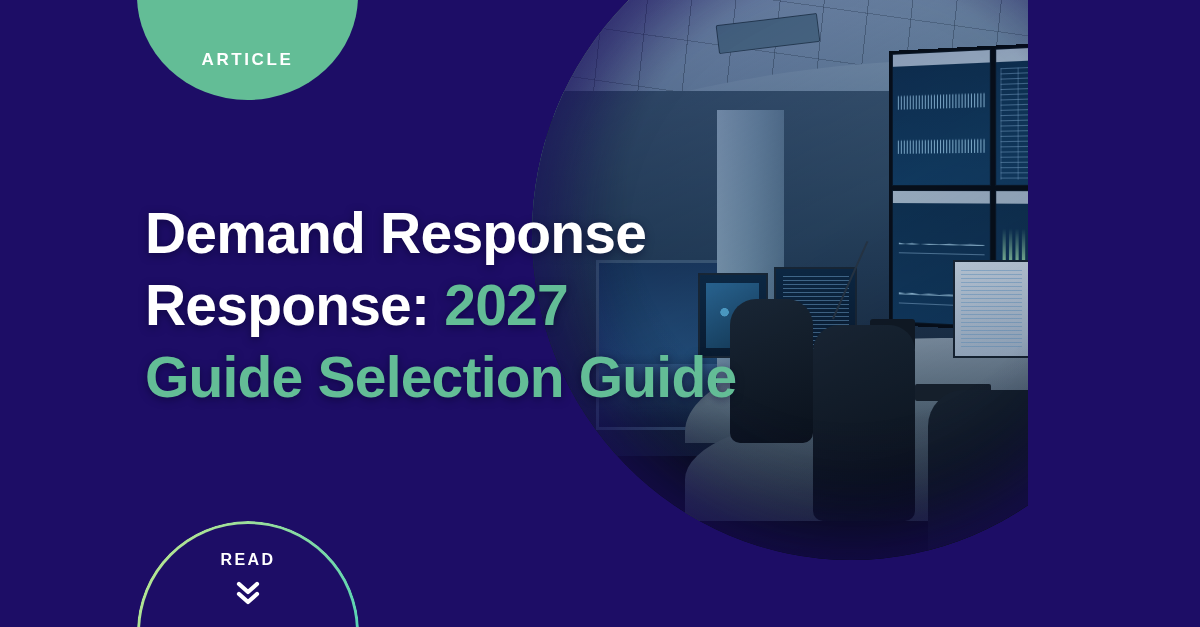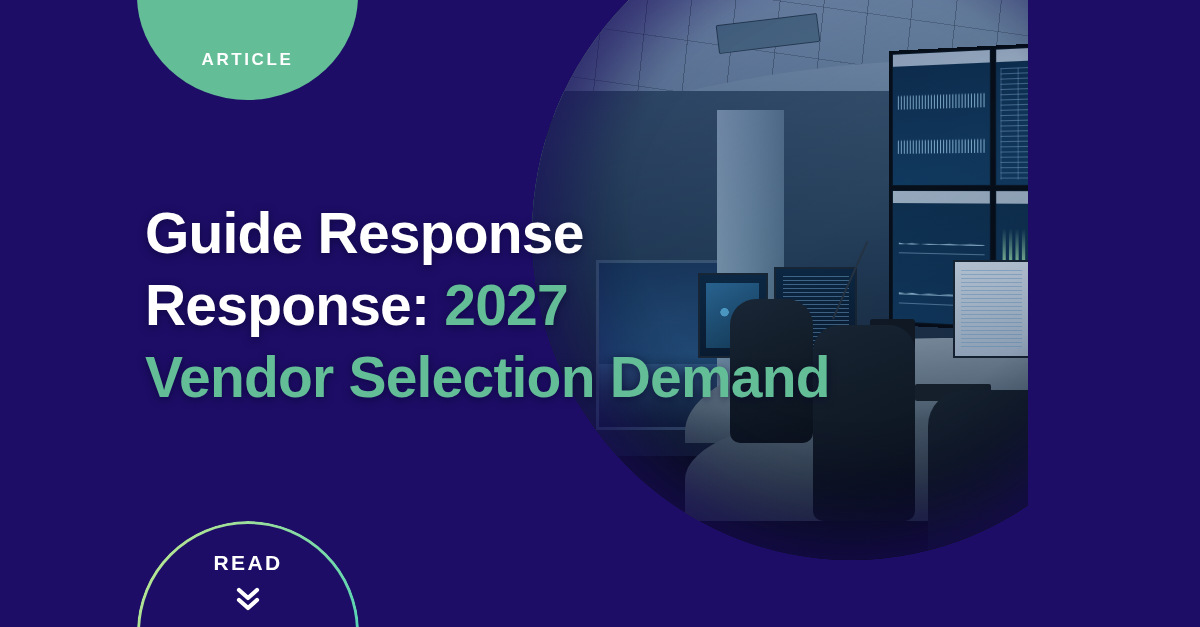--- a/index.html
+++ b/index.html
@@ -277,21 +277,21 @@
     width:222px; height:222px;
     display:flex;
     flex-direction:column;
     align-items:center;
     justify-content:flex-start;
     padding-top:30px;
     gap:10px;
   }
   .read-label {
     color:#ffffff;
-    font-size:21px;
+    font-size:16px;
     font-weight:bold;
     letter-spacing:2.4px;
   }
   .chevrons { display:block; }
 </style>
 </head>
 <body>
 
 <div class="banner">
 
@@ -376,24 +376,24 @@
       <div class="photo-edge-blend"></div>
     </div>
   </div>
 
   <div class="article-badge">
     <span class="article-label">ARTICLE</span>
   </div>
 
   <div class="headline">
     <h1>
-      <span>Guide Response</span><br>
+      <span>Demand Response</span><br>
       <span>Response:</span>
       <span class="hl-accent">2027</span><br>
-      <span class="hl-accent">Vendor Selection Demand</span>
+      <span class="hl-accent">Guide Selection Guide</span>
     </h1>
   </div>
 
   <div class="read-circle"></div>
   <div class="read-content">
     <span class="read-label">READ</span>
     <span class="chevrons">
       <svg width="26" height="28" viewBox="0 0 26 28" fill="none" aria-hidden="true">
         <path d="M4 5 L13 13 L22 5" stroke="#ffffff" stroke-width="4.2" stroke-linecap="round" stroke-linejoin="round"></path>
         <path d="M4 15 L13 23 L22 15" stroke="#ffffff" stroke-width="4.2" stroke-linecap="round" stroke-linejoin="round"></path>

